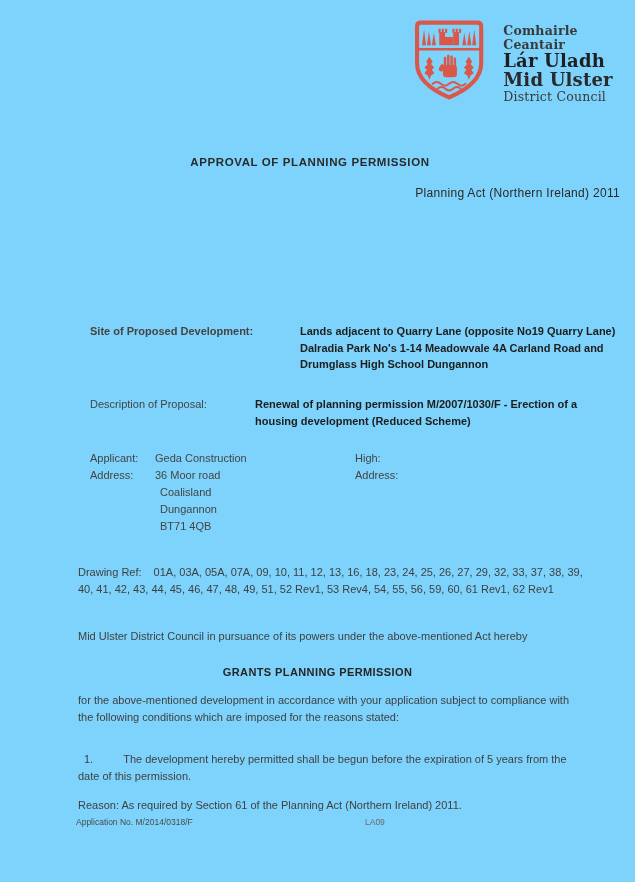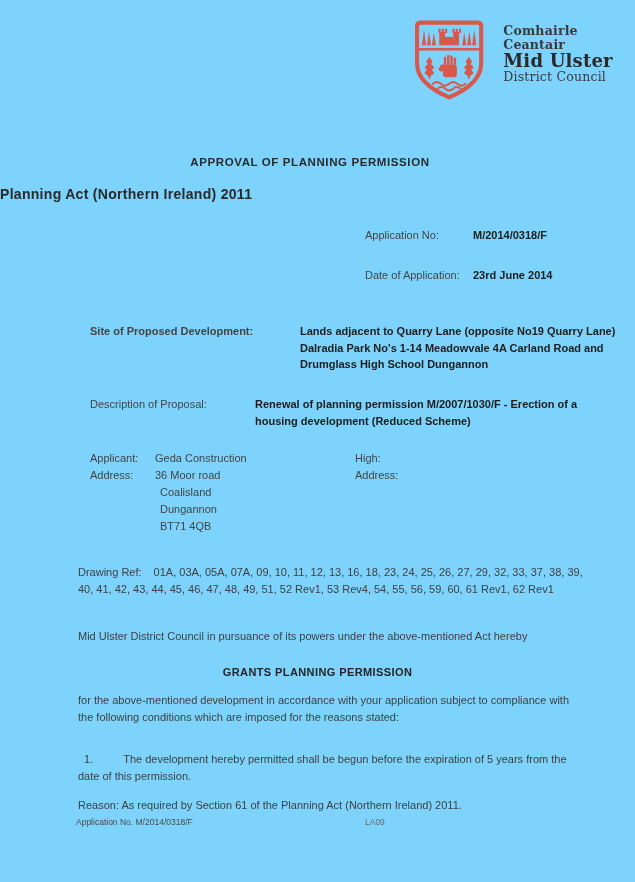--- a/index.html
+++ b/index.html
@@ -16,22 +16,22 @@
   .crest { width:88px; height:92px; }
   .logo-text { padding-top:10px; line-height:1.08; }
   .logo-line1 { font-family:"DejaVu Serif", serif; font-size:12.5px; font-weight:600; color:#3a3a3a; letter-spacing:.2px; }
   .logo-line2 { font-family:"DejaVu Serif", serif; font-size:18px; font-weight:bold; color:#1f1f1f; letter-spacing:.2px; }
   .logo-line3 { font-family:"DejaVu Serif", serif; font-size:18px; font-weight:bold; color:#2a2a2a; letter-spacing:.2px; }
   .logo-line4 { font-family:"DejaVu Serif", serif; font-size:12.5px; font-weight:400; color:#3a3a3a; letter-spacing:.2px; }
 
   
   .doc-title { position:absolute; top:156px; left:0; width:620px; text-align:center;
     font-size:11.5px; font-weight:bold; color:#2a2a2a; letter-spacing:.6px; }
-  .doc-subtitle { position:absolute; top:186px; left:0; width:620px; text-align:left;
-    font-size:14px; font-weight:bold; color:#2a2a2a; letter-spacing:.3px; }
+  .doc-subtitle { position:absolute; top:186px; left:0; width:620px; text-align:right;
+    font-size:12px; font-weight:normal; color:#2a2a2a; letter-spacing:.3px; }
 
   
   .meta { position:absolute; top:229px; left:365px; font-size:11px; }
   .meta-row { display:flex; margin-bottom:28px; }
   .meta-label { width:108px; color:#444; }
   .meta-value { font-weight:bold; color:#1d1d1d; }
 
   
   .lv-row { position:absolute; left:90px; display:flex; font-size:11px; line-height:1.5; }
   .lv-label { width:165px; color:#444; }
@@ -115,38 +115,29 @@
         <polygon points="74,46 78,52 76,55 80,59 77,62 80,66 76,69 74,74 72,69 68,66 71,62 68,59 72,55 70,52"></polygon>
       </g>
 
       <g fill="none" stroke="#d9584a" stroke-width="2.4" stroke-linecap="round">
         <path d="M30 79 q5 -4.5 10 0 t10 0 t10 0 t10 0"></path>
         <path d="M36 85 q4.7 -4.2 9.4 0 t9.4 0 t9.3 0"></path>
       </g>
     </svg>
     <div class="logo-text">
       <div class="logo-line1">Comhairle Ceantair</div>
+      <div class="logo-line2">Lár Uladh</div>
       <div class="logo-line3">Mid Ulster</div>
       <div class="logo-line4">District Council</div>
     </div>
   </div>
 
   <div class="doc-title">APPROVAL OF PLANNING PERMISSION</div>
   <div class="doc-subtitle">Planning Act (Northern Ireland) 2011</div>
 
-  <div class="meta">
-    <div class="meta-row">
-      <span class="meta-label">Application No:</span>
-      <span class="meta-value">M/2014/0318/F</span>
-    </div>
-    <div class="meta-row">
-      <span class="meta-label">Date of Application:</span>
-      <span class="meta-value">23rd June 2014</span>
-    </div>
-  </div>
 
   <div class="lv-row row-site">
     <span class="lv-label lv-label-narrow lv-label-wrap" style="width:165px;">Site of Proposed Development:</span>
     <span class="lv-value">Lands adjacent to Quarry Lane (opposite No19 Quarry Lane) Dalradia Park No's 1-14 Meadowvale 4A Carland Road and Drumglass High School Dungannon</span>
   </div>
 
   <div class="lv-row row-proposal">
     <span class="lv-label">Description of Proposal:</span>
     <span class="lv-value">Renewal of planning permission M/2007/1030/F - Erection of a housing development (Reduced Scheme)</span>
   </div>

